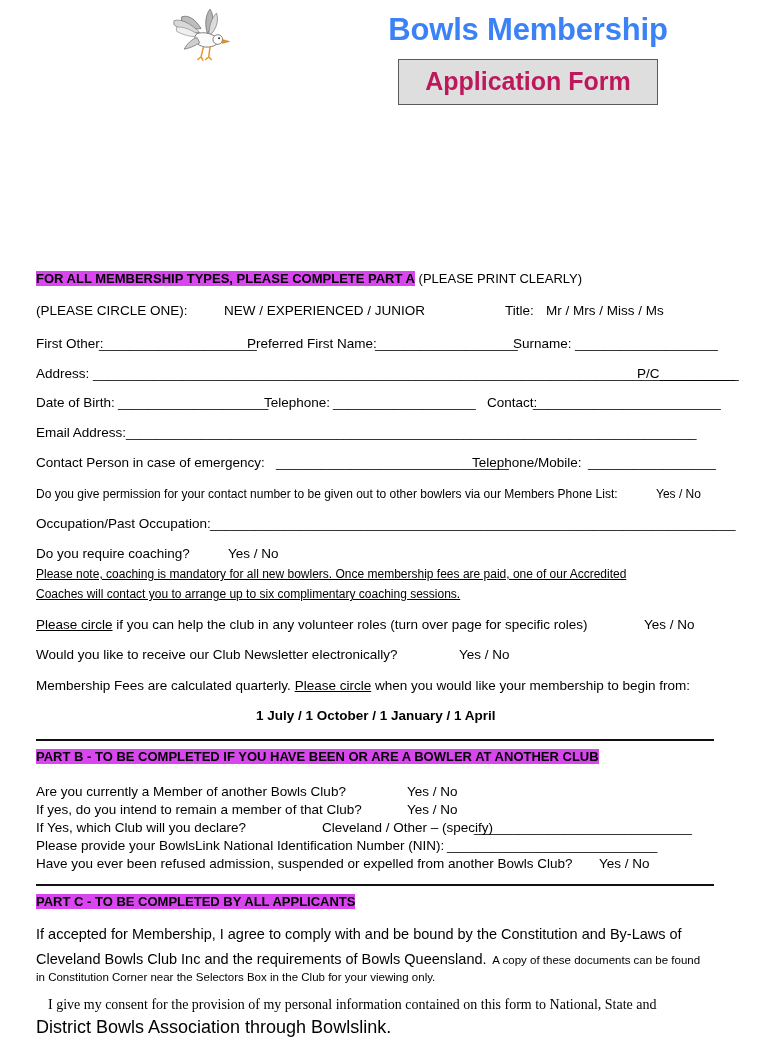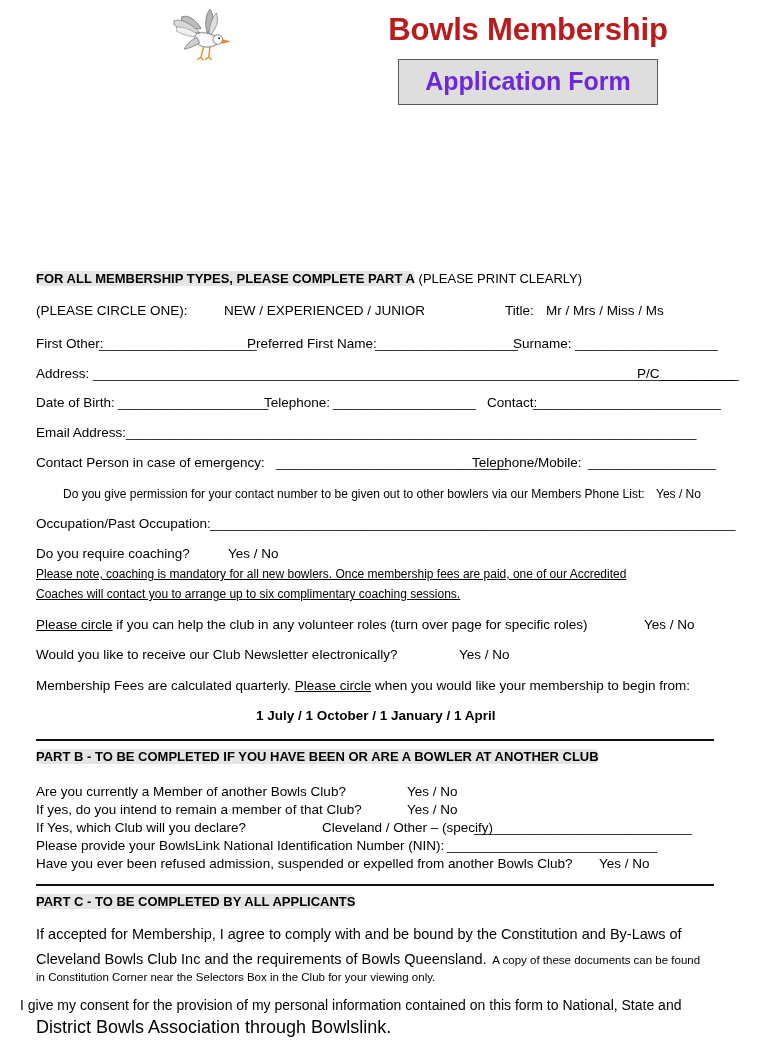--- a/index.html
+++ b/index.html
@@ -55,47 +55,46 @@
   .title-block {
     position: absolute;
     right: 32px;
     top: 12px;
     width: 400px;
     text-align: center;
   }
   .doc-title {
     font-size: 31px;
     font-weight: bold;
-    color: #b91c1c;
+    color: #3b82f6;
     line-height: 36px;
     letter-spacing: -0.2px;
     white-space: nowrap;
   }
   .form-box {
     display: inline-block;
     margin-top: 11px;
     padding: 6px 26px 8px 26px;
     background: #dededf;
     border: 1.5px solid #5a5a5a;
     font-size: 25px;
     font-weight: bold;
     line-height: 30px;
-    color: #6d28d9;
+    color: #be185d;
     white-space: nowrap;
   }
 
   
   .body {
     position: relative;
     padding: 0 36px;
   }
   .hl {
-    background: #e5e5e5;
+    background: #d946ef;
     font-weight: bold;
-    border-radius: 6px;
   }
   .row {
     font-size: 13.5px;
     line-height: 16px;
     white-space: nowrap;
   }
   .sec-head {
     font-size: 13px;
     line-height: 16px;
   }
@@ -189,21 +188,21 @@
     <div class="abs row" style="left:533px; top:265px;">_________________________</div>
 
     <div class="abs row" style="left:36px; top:295px;">Email Address:</div>
     <div class="abs row" style="left:126px; top:295px;">____________________________________________________________________________</div>
 
     <div class="abs row" style="left:36px; top:325px;">Contact Person in case of emergency:</div>
     <div class="abs row" style="left:276px; top:325px;">_______________________________</div>
     <div class="abs row" style="left:472px; top:325px;">Telephone/Mobile:</div>
     <div class="abs row" style="left:588px; top:325px;">_________________</div>
 
-    <div class="abs sm" style="left:36px; top:357px;margin-left:27px;">Do you give permission for your contact number to be given out to other bowlers via our Members Phone List:</div>
+    <div class="abs sm" style="left:36px; top:357px;">Do you give permission for your contact number to be given out to other bowlers via our Members Phone List:</div>
     <div class="abs sm" style="left:656px; top:357px;">Yes  /  No</div>
 
     <div class="abs row" style="left:36px; top:386px;">Occupation/Past Occupation:</div>
     <div class="abs row" style="left:210px; top:386px;">______________________________________________________________________</div>
 
     <div class="abs row" style="left:36px; top:416px;">Do you require coaching?</div>
     <div class="abs row" style="left:228px; top:416px;">Yes  /  No</div>
 
     <div class="abs sm ital und" style="left:36px; top:437px;">Please note, coaching is mandatory for all new bowlers.  Once membership fees are paid, one of our Accredited</div>
     <div class="abs sm ital und" style="left:36px; top:457px;">Coaches will contact you to arrange up to six complimentary coaching sessions.</div>
@@ -248,17 +247,17 @@
     <div class="abs sec-head" style="left:36px; top:764px;">
       <span class="hl">PART C - TO BE COMPLETED BY ALL APPLICANTS</span>
     </div>
 
     <div class="abs" style="left:36px; top:795px; font-size:14.5px; line-height:18px;">If accepted for Membership, I agree to comply with and be bound by the Constitution and By-Laws of</div>
     <div class="abs" style="left:36px; top:820px; font-size:14.5px; line-height:18px;">
       <span>Cleveland Bowls Club Inc and the requirements of Bowls Queensland.</span><span class="ital" style="font-size:11.5px;">&nbsp; </span><span class="ital" style="font-size:11.5px;">A copy of these documents can be found</span>
     </div>
     <div class="abs ital" style="left:36px; top:840px; font-size:11.5px; line-height:15px;">in Constitution Corner near the Selectors Box in the Club for your viewing only.</div>
 
-    <div class="abs" style="left:20px; top:866px; font-size:14px; line-height:18px;">I give my consent for the provision of my personal information contained on this form to National, State and</div>
+    <div class="abs" style="left:48px; top:866px; font-size:14px; line-height:18px;font-family:Liberation Serif, serif;">I give my consent for the provision of my personal information contained on this form to National, State and</div>
     <div class="abs" style="left:36px; top:888px; font-size:18px; line-height:18px;">District Bowls Association through Bowlslink.</div>
 
   </div>
 </div>
 
 </body></html>

